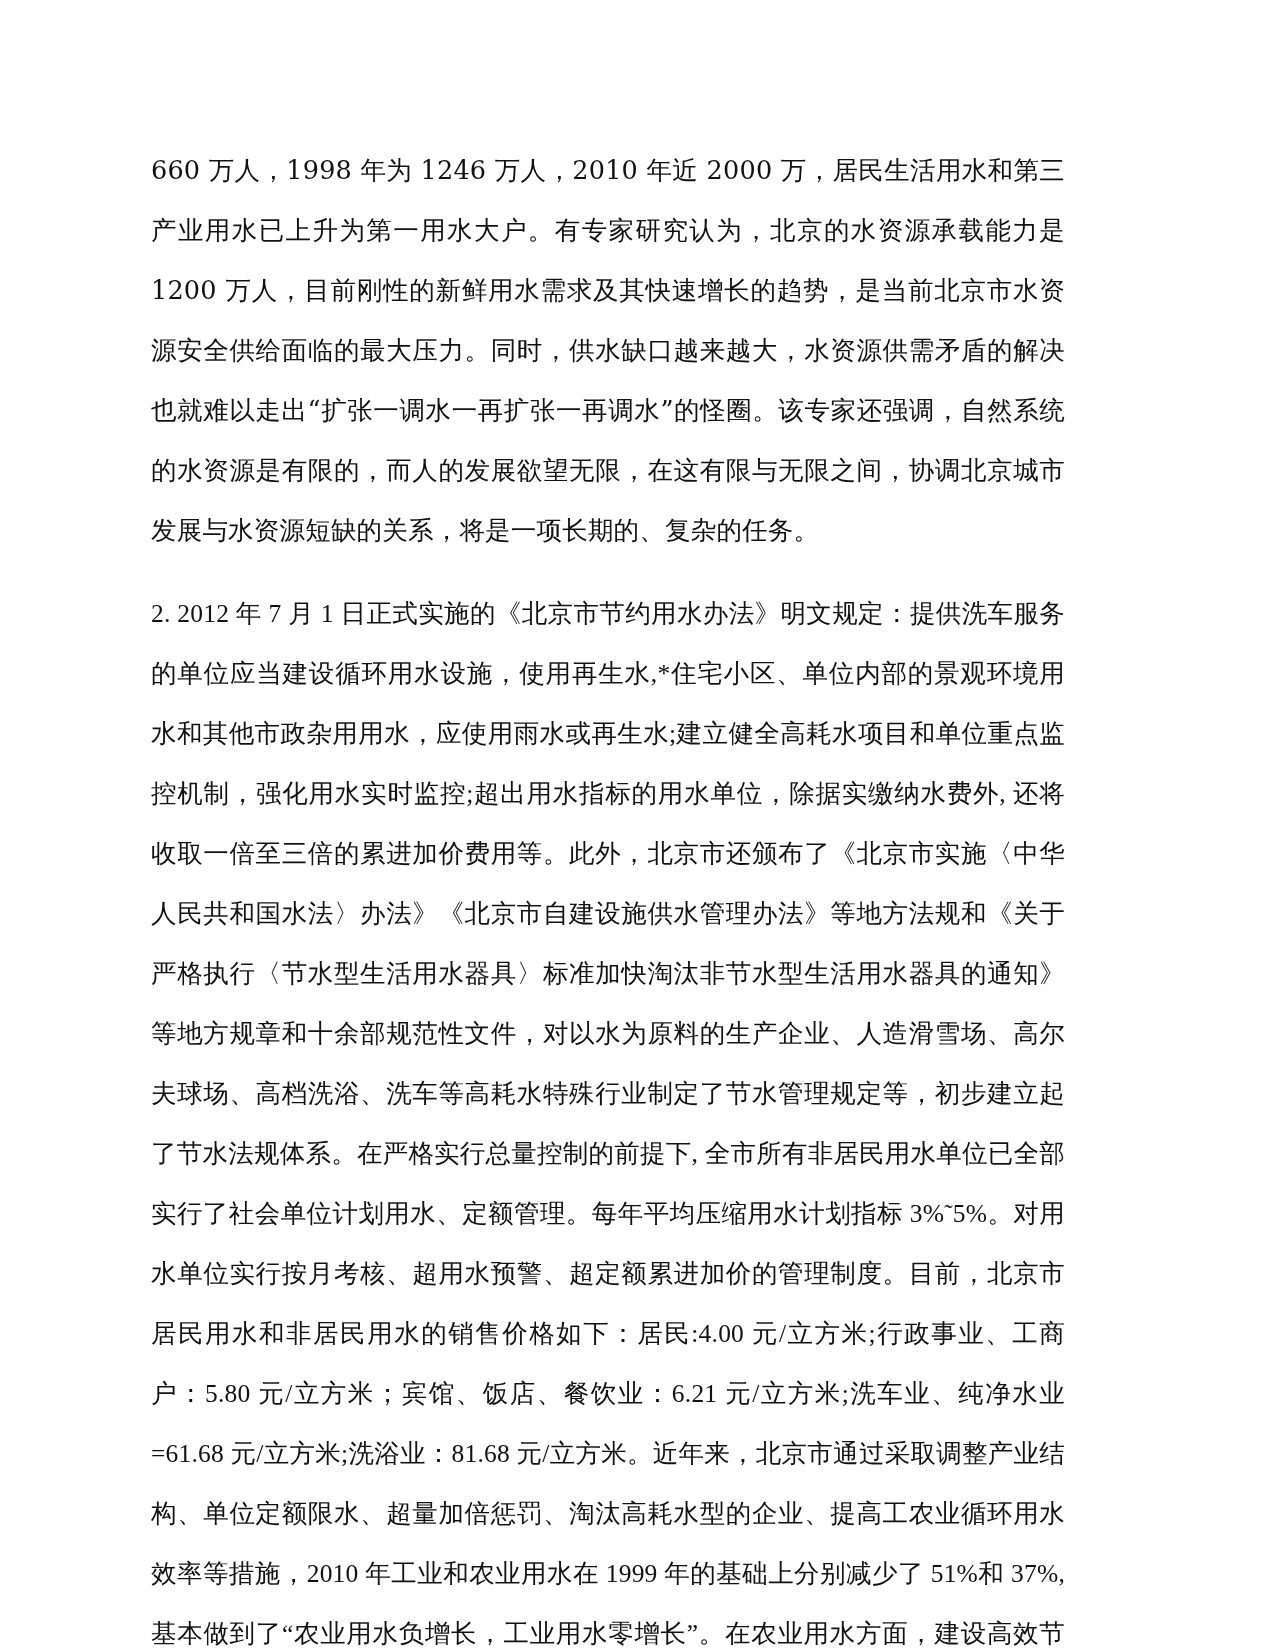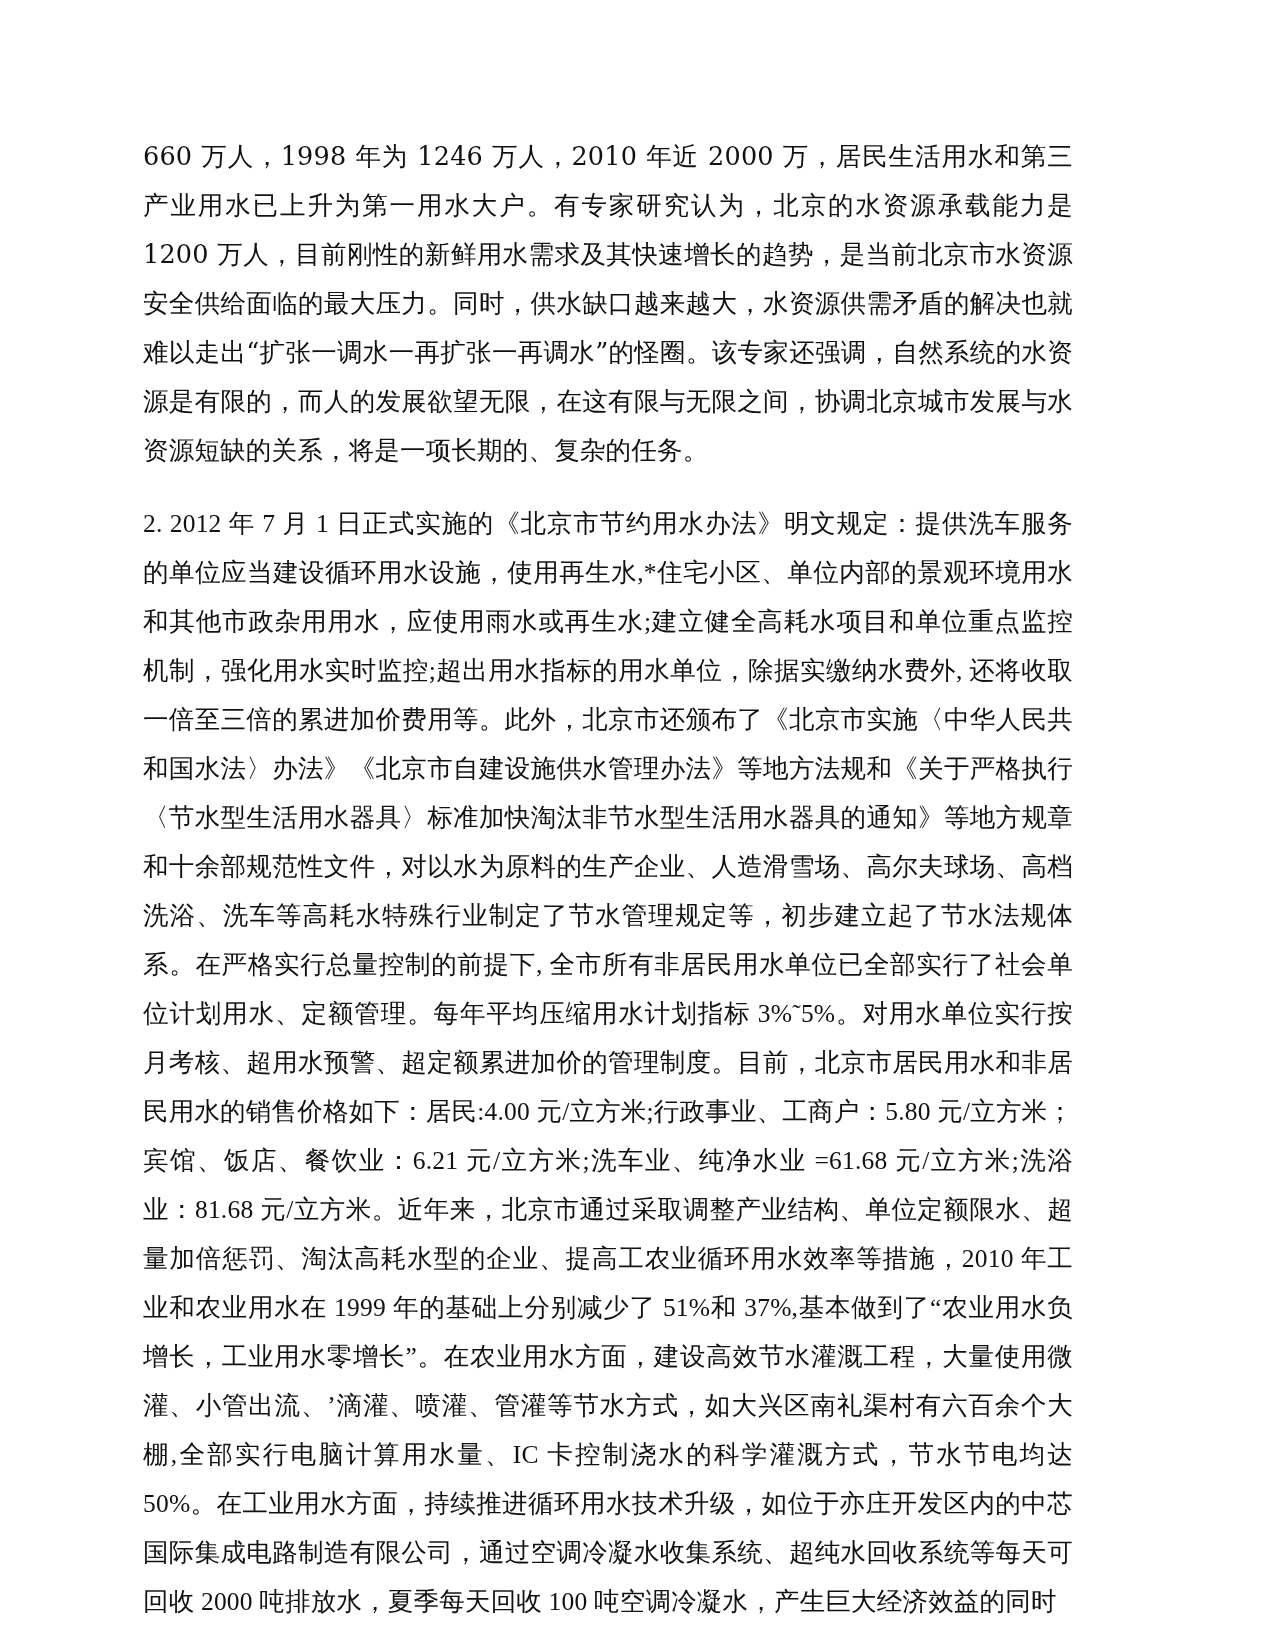--- a/index.html
+++ b/index.html
@@ -17,25 +17,25 @@
   }
   .content {
     position: absolute;
     left: 143px;
     top: 132px;
     width: 930px;
   }
   .para {
     font-family: "DejaVu Serif", "Liberation Serif", serif;
     font-size: 25.5px;
-    line-height: 49px;
+    line-height: 60px;
     color: #111111;
     text-align: justify;
     text-justify: inter-ideograph;
-    margin: 0;
+    margin: 8px;
     letter-spacing: 0.2px;
   }
   .para + .para {
     margin-top: 24px;
     font-family: Liberation Serif, serif;
   }
 </style>
 </head>
 <body>
 

